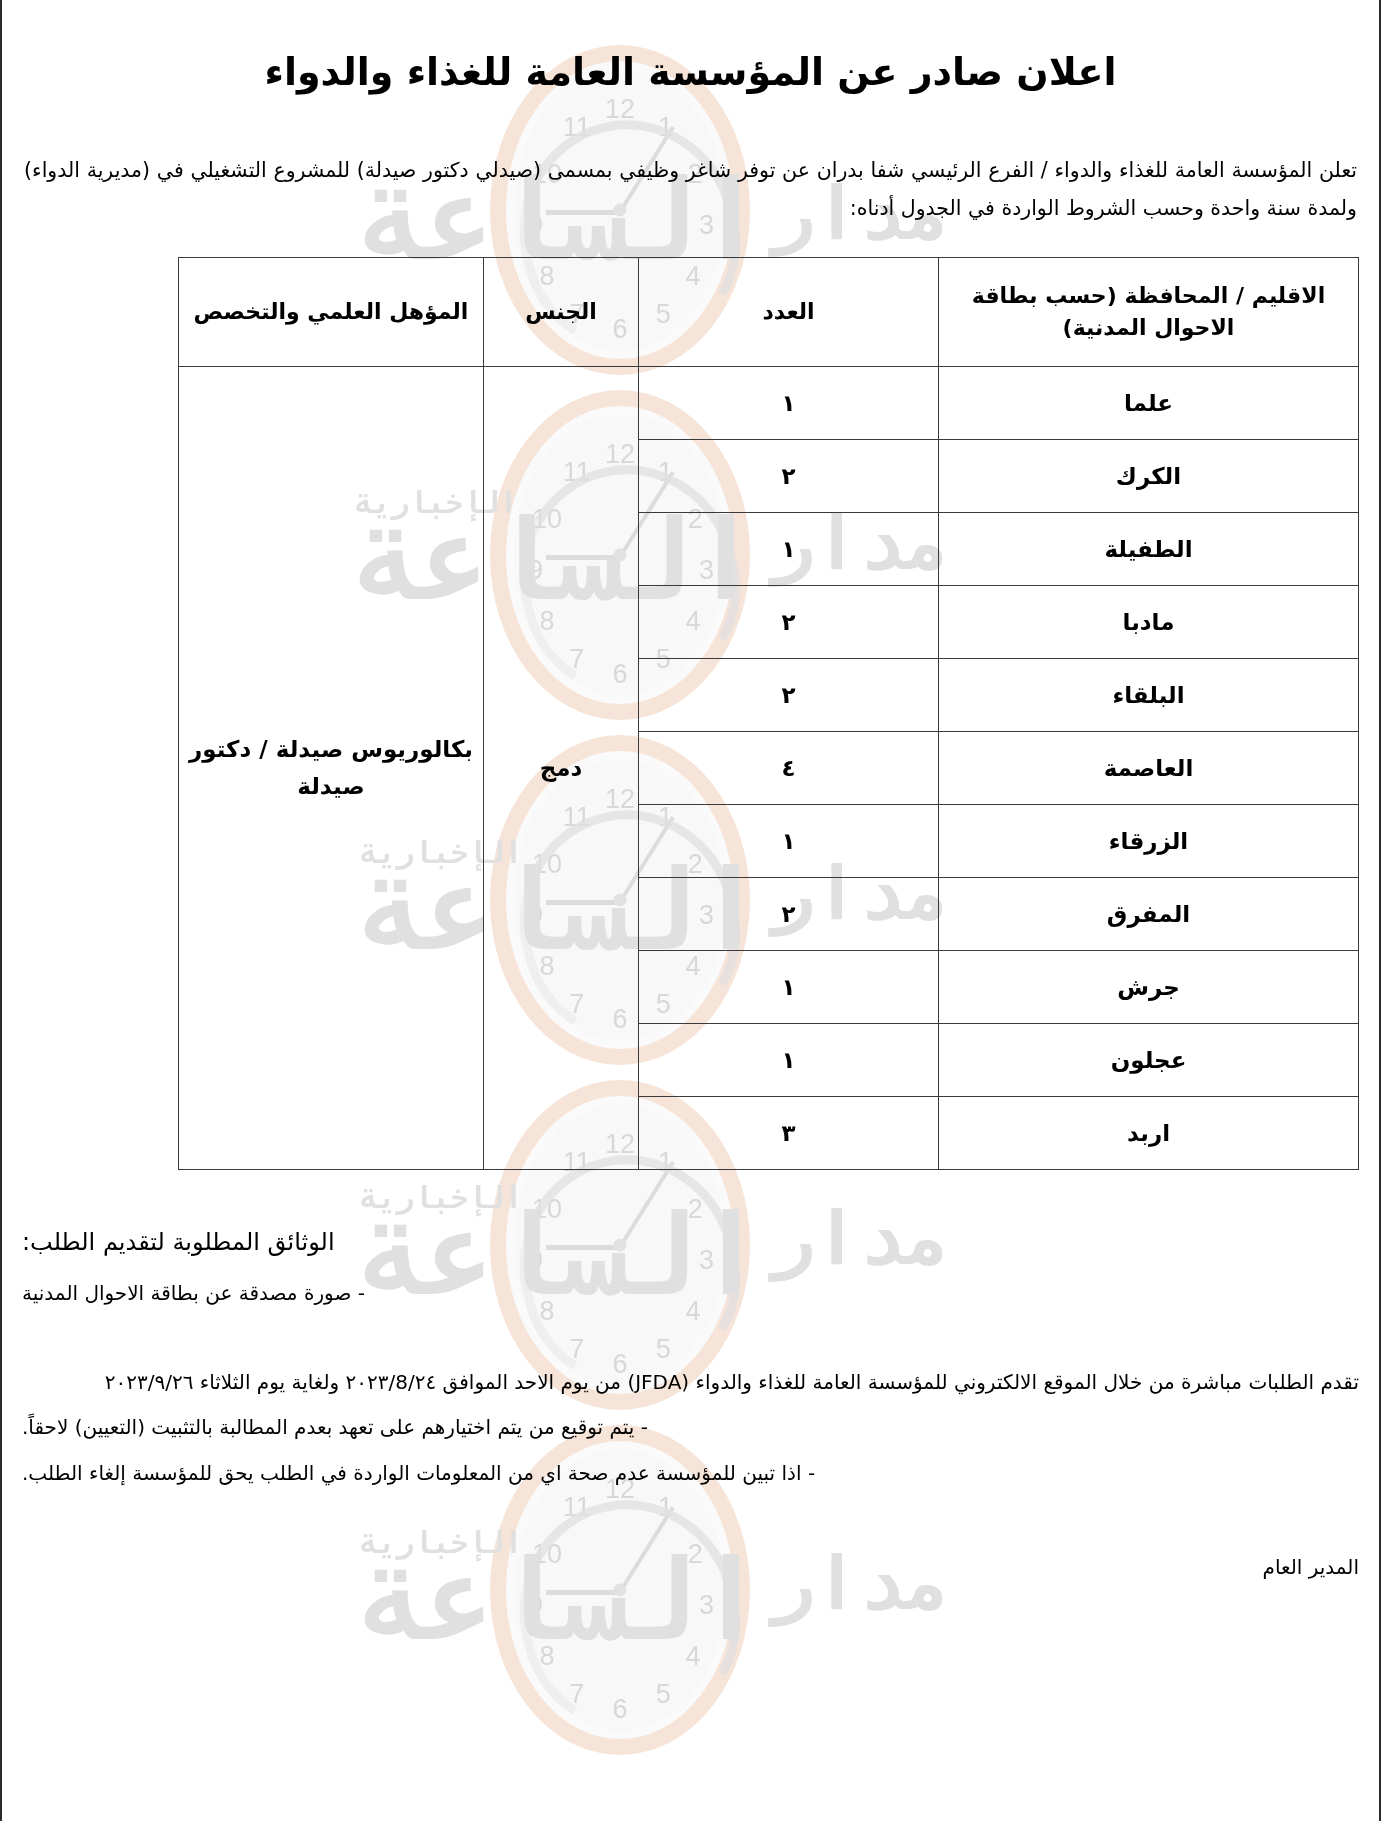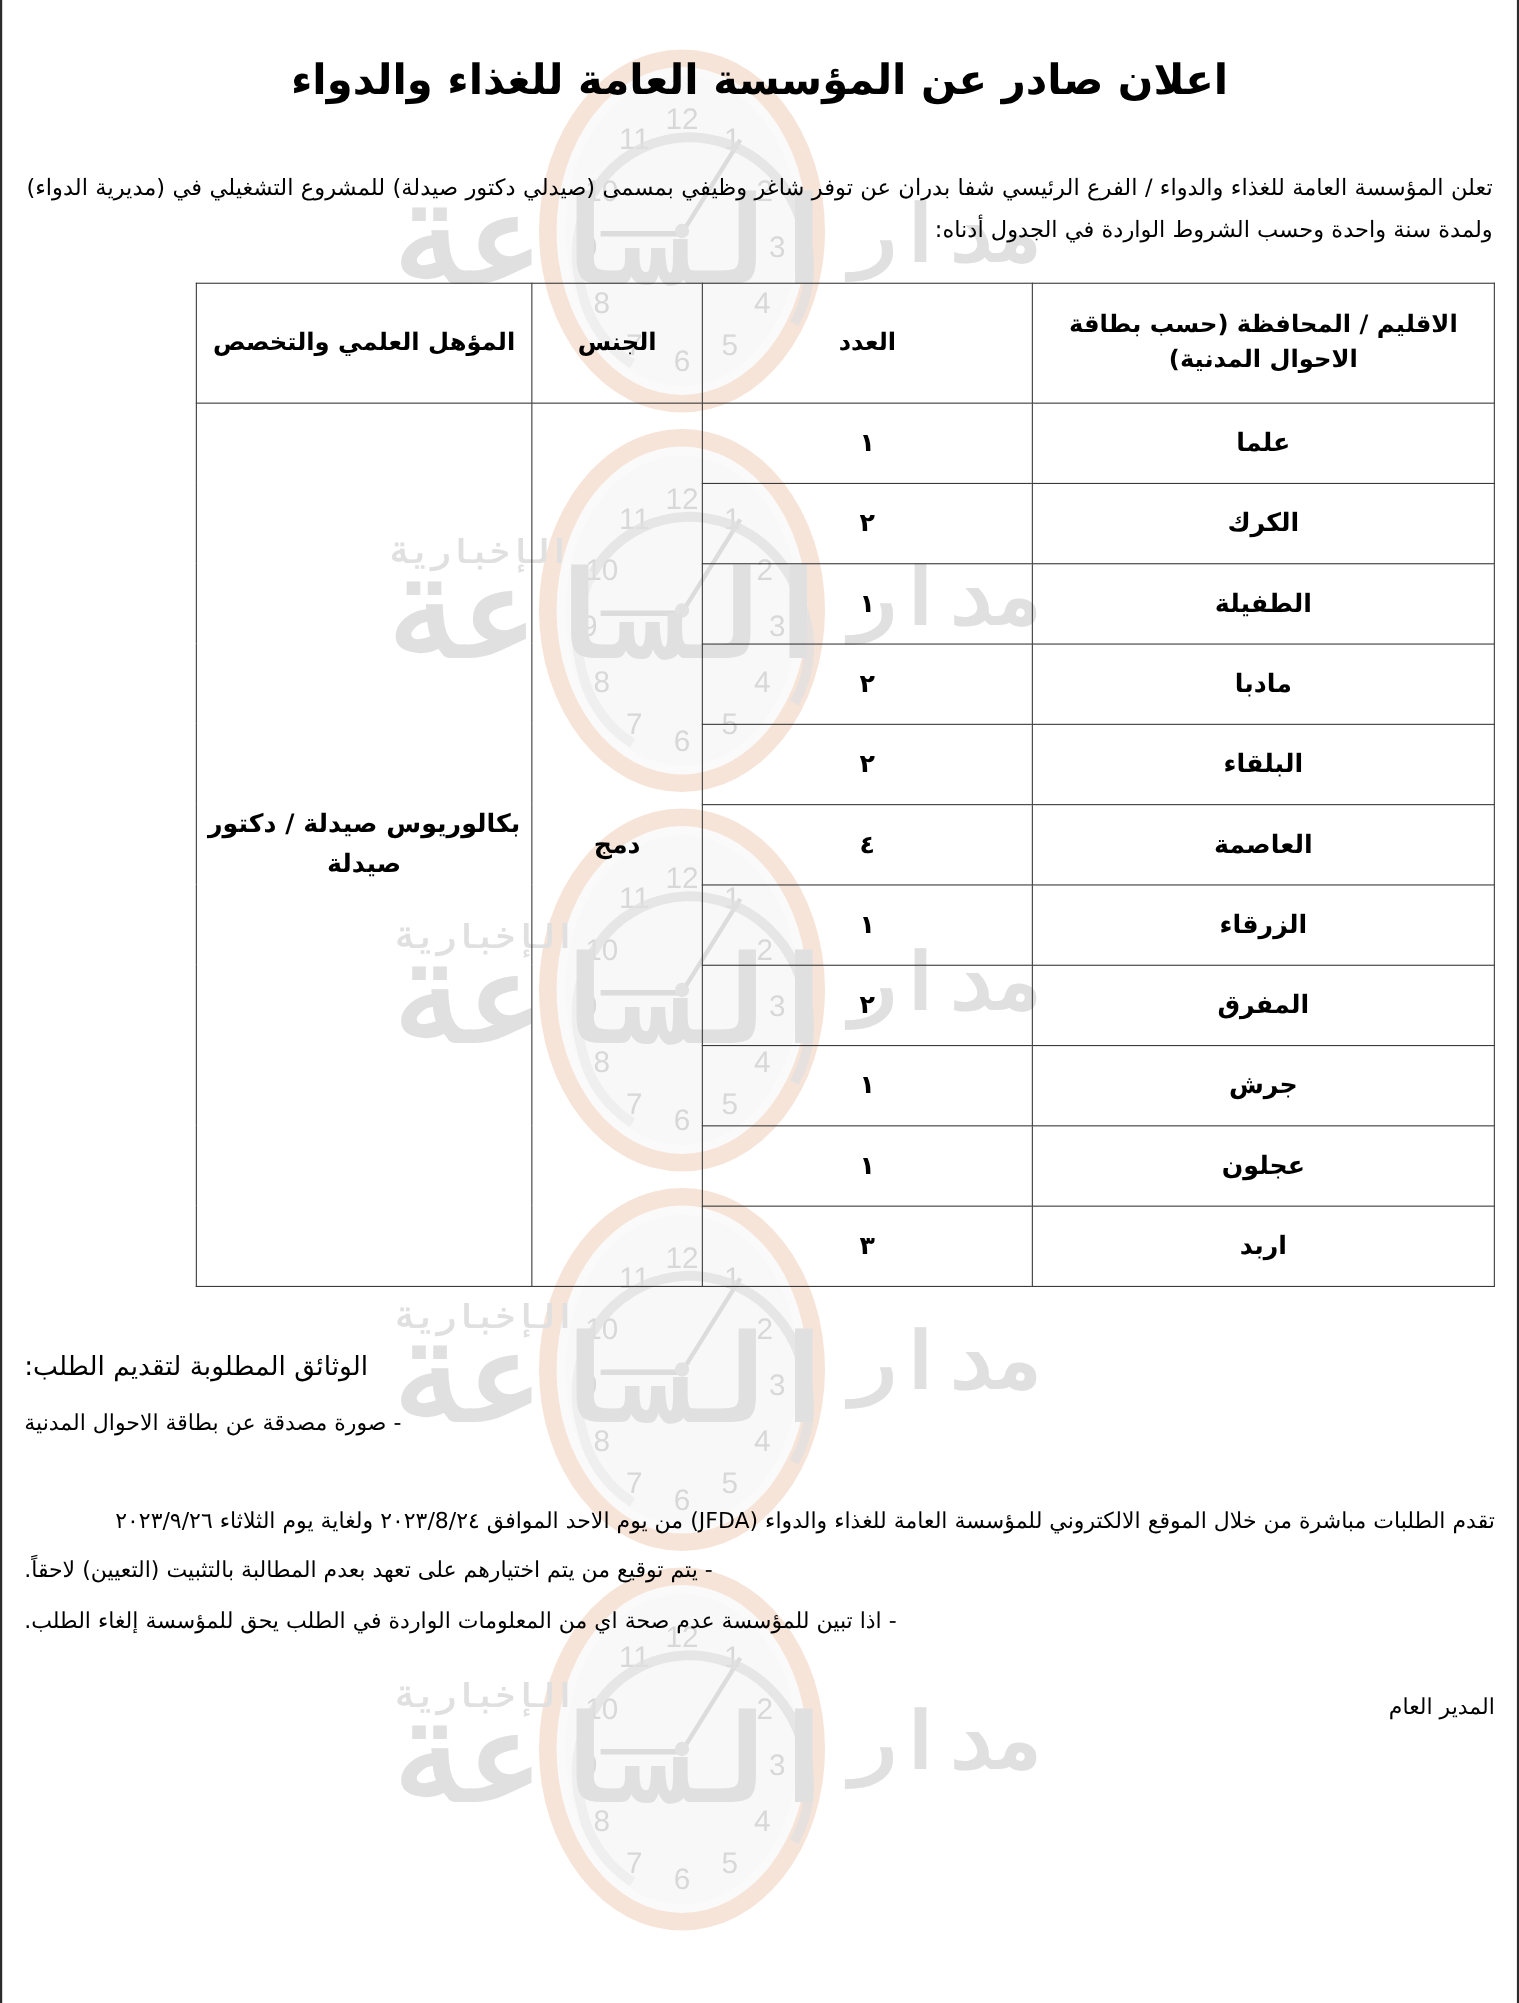--- a/index.html
+++ b/index.html
@@ -198,21 +198,21 @@
   }
   .notes .note-main {
     text-align: justify;
     line-height: 1.9;
   }
   .notes .note-item {
     text-align: left;
     margin-top: 6px;
   }
   .signature {
-    margin-top: 46px;
+    margin-top: 62px;
     text-align: right;
     font-size: 20px;
     font-weight: 500;
   }
 </style>
 </head>
 <body>
 
 <div class="page">
 

